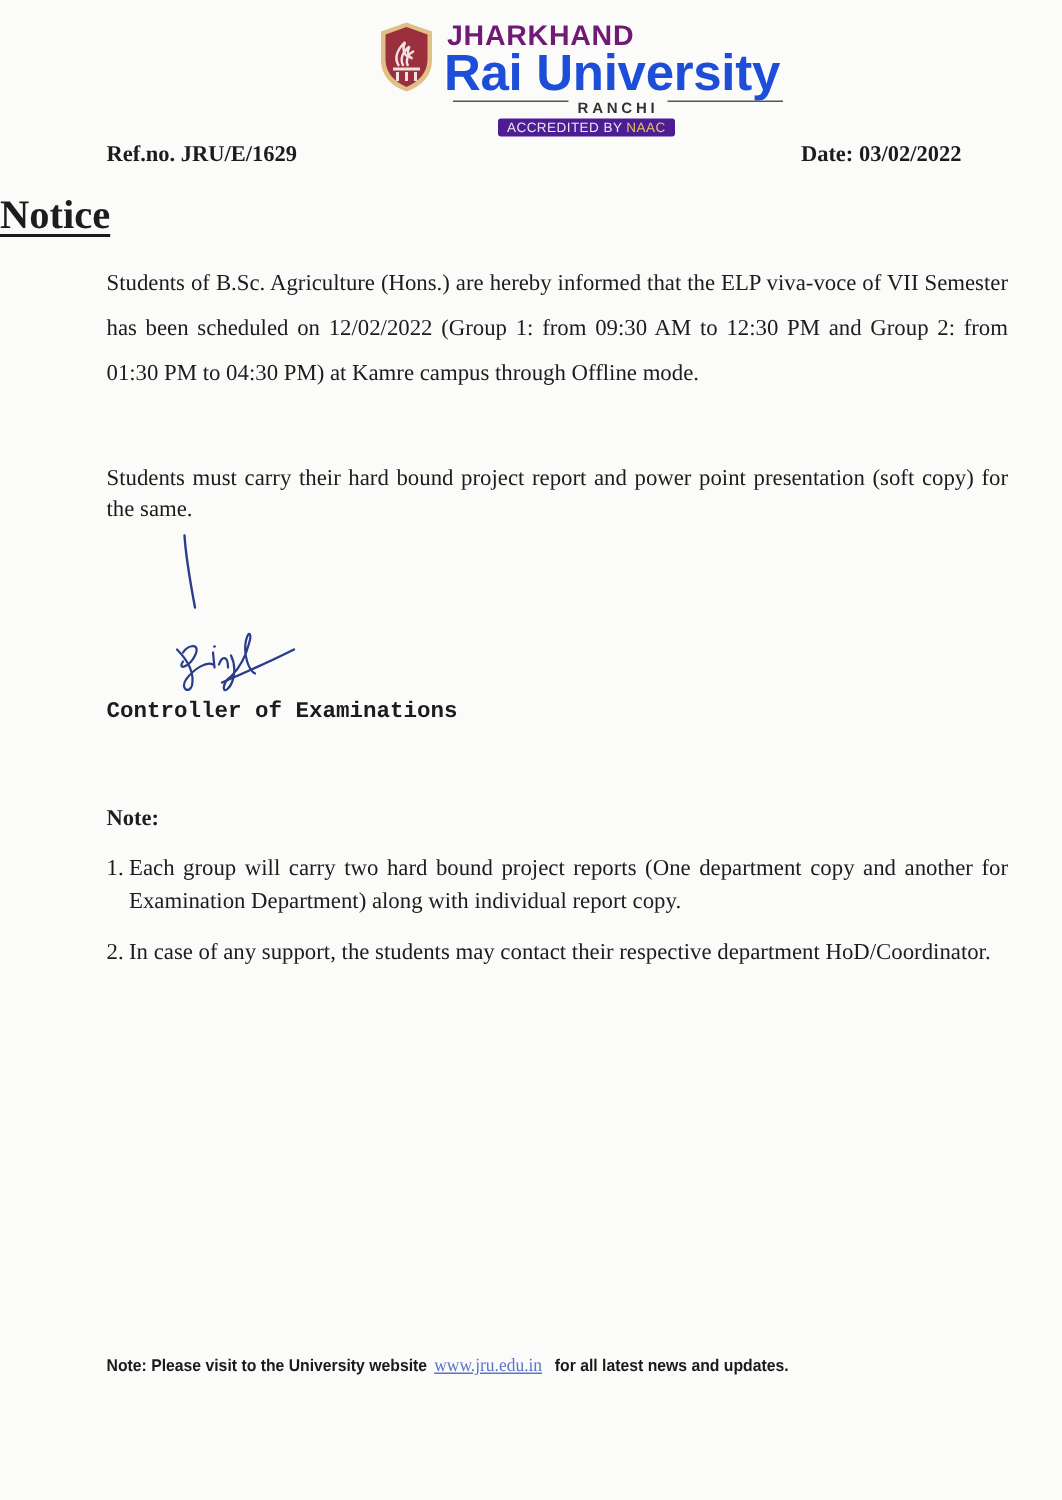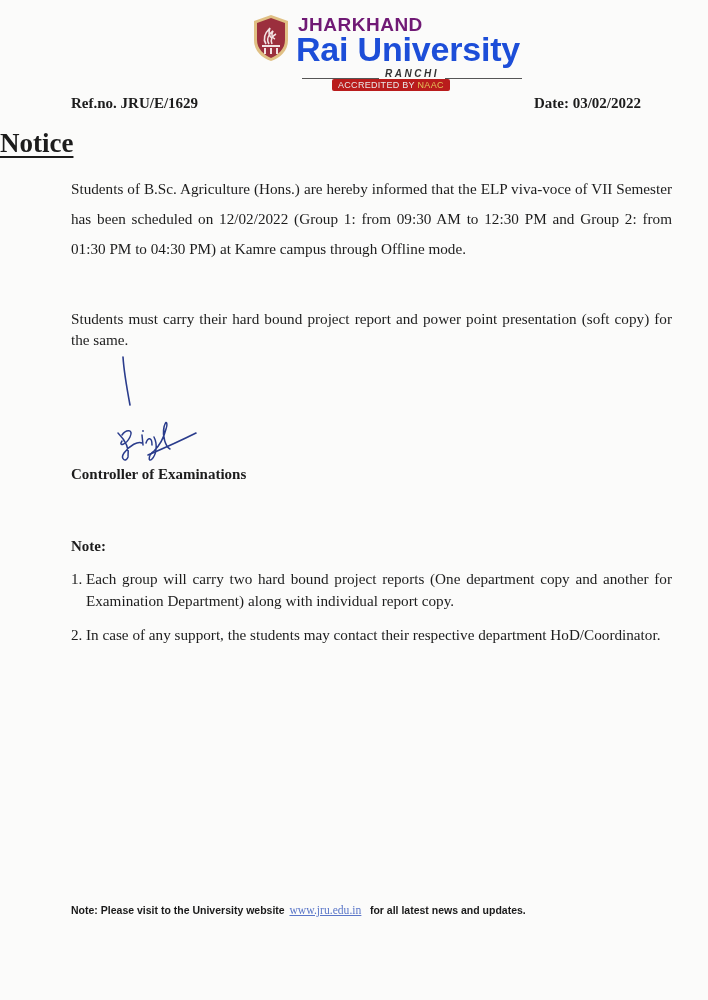--- a/index.html
+++ b/index.html
@@ -56,41 +56,40 @@
       letter-spacing: -0.2px;
       white-space: nowrap;
     }
     .brand-city-row {
       position: absolute;
       left: 50px;
       top: 55px;
       width: 220px;
       height: 12px;
       display: flex;
-      align-items: flex-end;
-      font-style: italic;
+      align-items: flex-start;
     }
     .brand-city-row .rule {
       flex: 1;
       height: 1px;
       background: #555;
     }
     .brand-city {
       font-family: "Liberation Sans", sans-serif;
       font-weight: bold;
       font-size: 10px;
       letter-spacing: 2.5px;
       color: #333;
       padding: 0 6px;
     }
     .accredited {
       position: absolute;
       left: 80px;
       top: 67px;
-      background: #b91c1c;
+      background: #4c1d95;
       color: #e9e9e9;
       font-family: "Liberation Sans", sans-serif;
       font-size: 9px;
       padding: 1px 6px;
       border-radius: 2px;
       letter-spacing: 0.3px;
       white-space: nowrap;
     }
     .accredited .naac {
       color: #e5c45a;
@@ -142,20 +141,21 @@
       width: 110px;
       height: 112px;
     }
     .sig-title {
       position: absolute;
       left: 71px;
       top: 465px;
       font-weight: bold;
       font-size: 15px;
       line-height: 19px;
+      font-family: Liberation Mono, monospace;
     }
     .note-head {
       position: absolute;
       left: 71px;
       top: 538px;
       font-weight: bold;
       font-size: 15px;
     }
     .notes {
       position: absolute;

